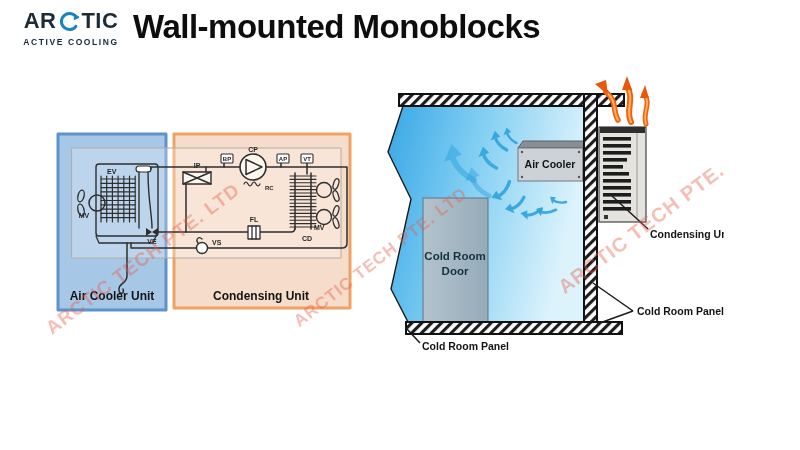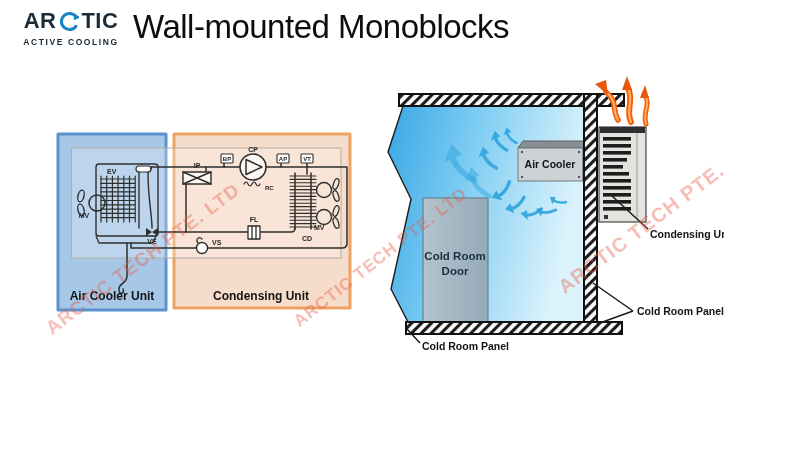--- a/index.html
+++ b/index.html
@@ -3,21 +3,21 @@
 <meta charset="utf-8">
 <style>
   html,body{margin:0;padding:0;background:#fff;}
   .stage{position:relative;width:724px;height:450px;background:#ffffff;overflow:hidden;
          font-family:"Liberation Sans","DejaVu Sans",sans-serif;border-radius:9px;}
   .logo{position:absolute;left:12px;top:10px;width:118px;text-align:center;}
   .logo-row{display:flex;align-items:center;justify-content:center;gap:1px;}
   .logo-txt{font-size:22px;font-weight:800;color:#1c2b36;letter-spacing:.5px;line-height:22px;}
   .logo-c{width:21px;height:21px;margin:0 1px;}
   .tagline{font-size:8.5px;font-weight:700;color:#15293a;letter-spacing:1.6px;margin-top:5px;}
-  .title{position:absolute;left:133px;top:8px;font-size:33px;font-weight:400;color:#0d0d0d;
+  .title{position:absolute;left:133px;top:8px;font-size:33px;font-weight:700;color:#0d0d0d;
          letter-spacing:-.5px;white-space:nowrap;}
   svg.scene{position:absolute;left:0;top:0;}
   .wm{position:absolute;font-weight:700;color:rgba(232,92,70,.40);white-space:nowrap;
       letter-spacing:1px;pointer-events:none;z-index:5;text-align:center;}
   .wm1{left:18px;top:248px;width:250px;font-size:19px;transform:rotate(-37deg);}
   .wm2{left:274px;top:249px;width:210px;font-size:17px;transform:rotate(-38deg);}
   .wm3{left:525px;top:203px;width:270px;font-size:20px;transform:rotate(-37deg);}
   text{font-family:"Liberation Sans","DejaVu Sans",sans-serif;}
   .comp-lbl{font-size:7px;font-weight:700;fill:#262626;}
   .tag-lbl{font-size:6px;font-weight:700;fill:#262626;}

